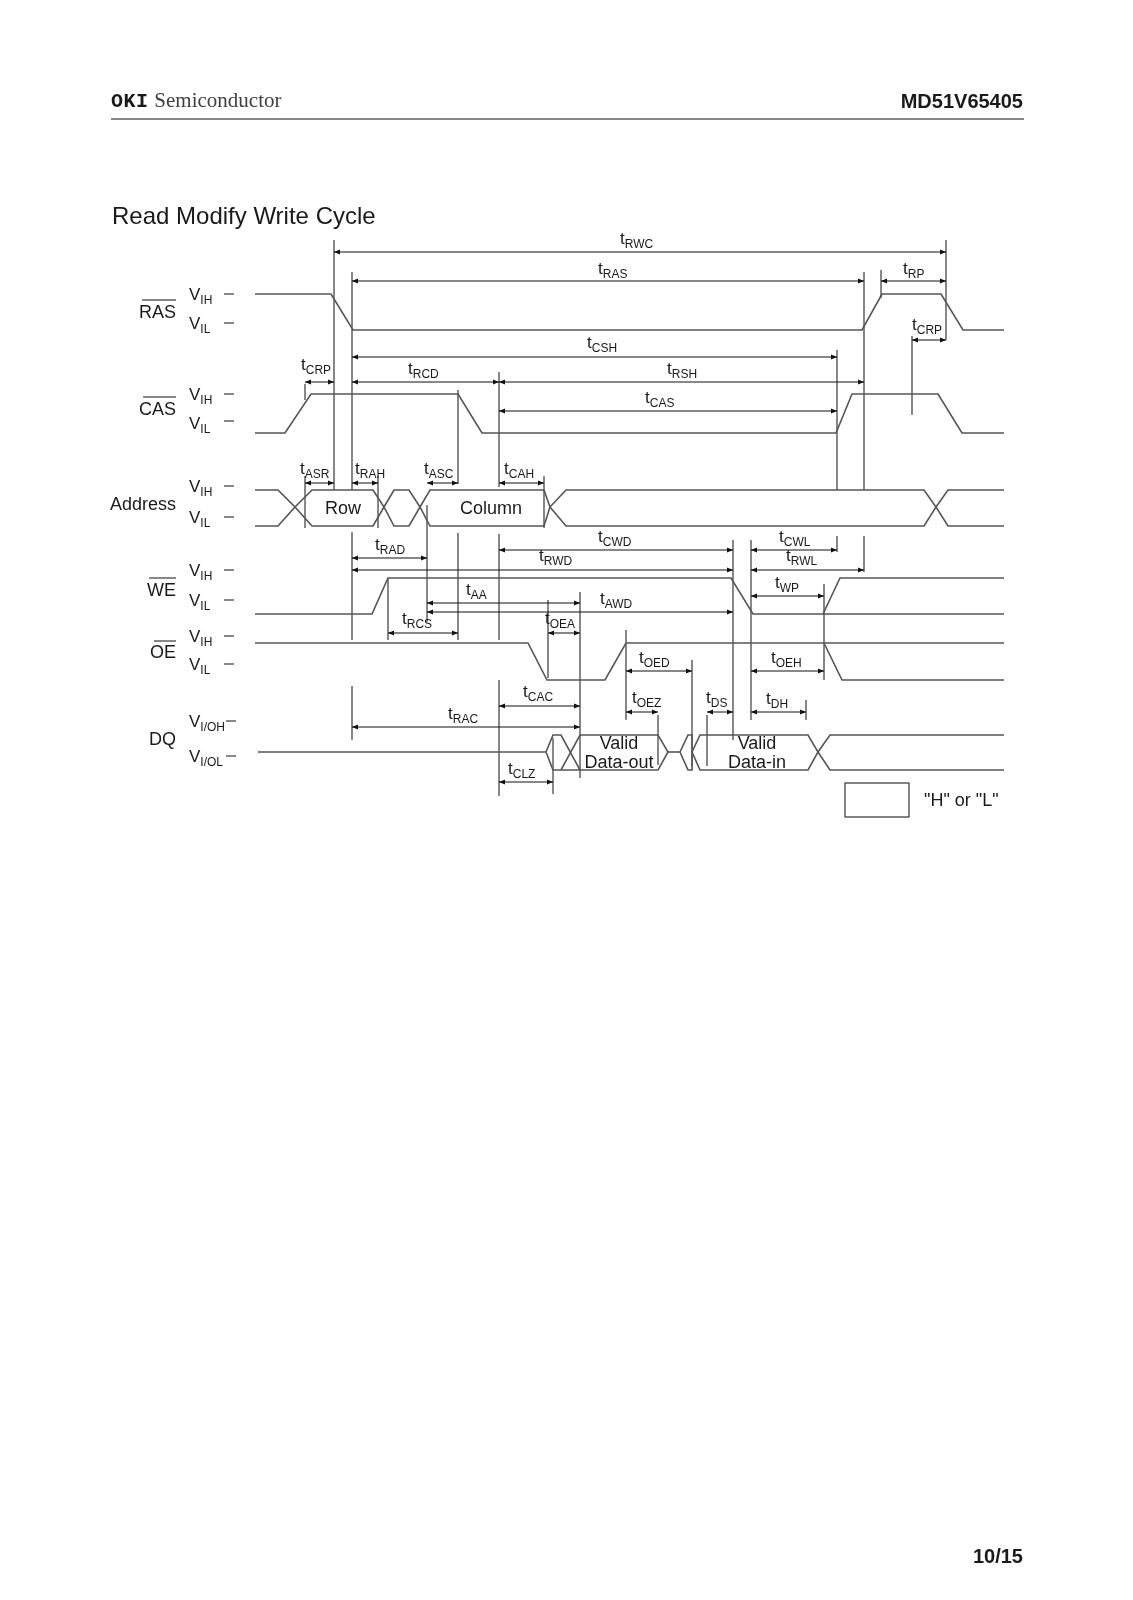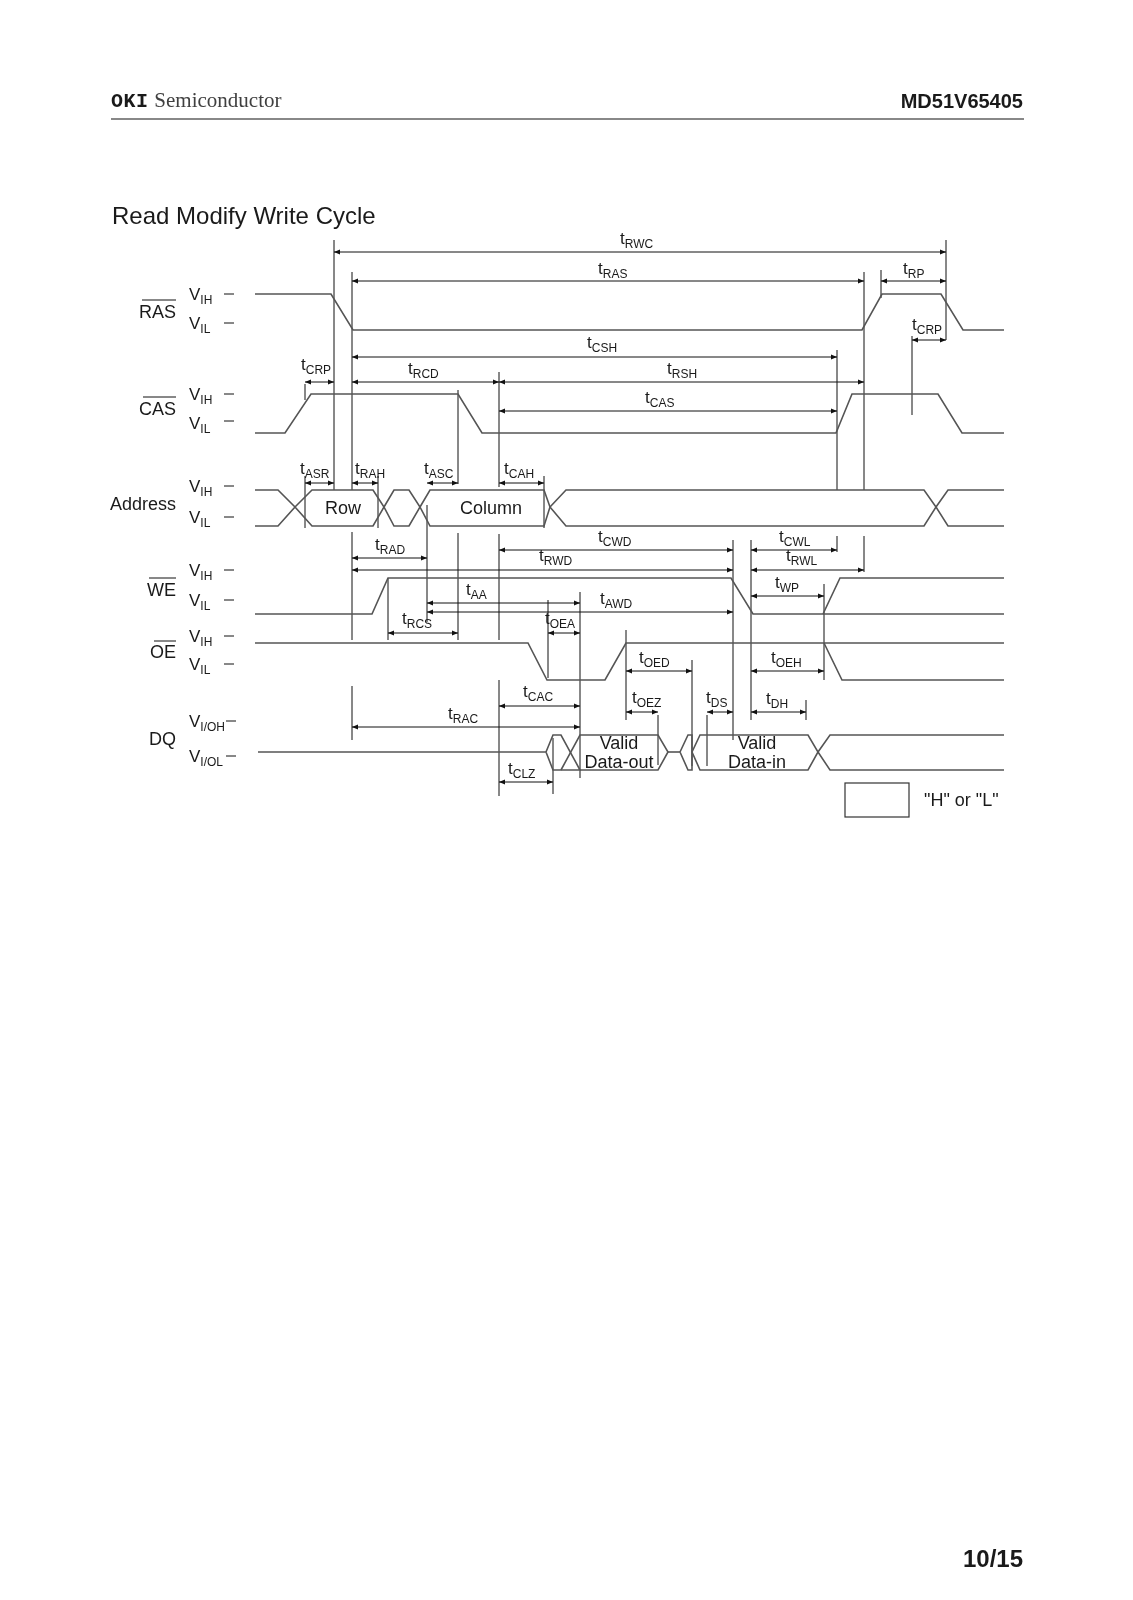--- a/index.html
+++ b/index.html
@@ -3,21 +3,21 @@
 <meta charset="utf-8">
 <style>
   html, body { margin:0; padding:0; background:#ffffff; }
   body { width:1133px; height:1600px; position:relative; overflow:hidden; font-family:"Liberation Sans", sans-serif; color:#1a1a1a; }
   .hdr-left { position:absolute; left:111px; top:88px; font-size:21px; white-space:nowrap; }
   .hdr-left .brand { font-family:Liberation Mono, monospace; font-weight:bold; font-size:20px; letter-spacing:0.5px; }
   .hdr-left .sub { font-family:"Liberation Serif", serif; font-size:21px; color:#404040; }
   .hdr-right { position:absolute; right:110px; top:90px; font-weight:bold; font-size:20px; }
   .hdr-rule { position:absolute; left:111px; top:118px; width:913px; height:2px; background:#888; }
   .title { position:absolute; left:112px; top:166px; font-weight:normal; font-size:24px;margin-top:36px; }
-  .page-no { position:absolute; right:110px; top:1545px; font-weight:bold; font-size:24px; }
+  .page-no { position:absolute; right:110px; top:1545px; font-weight:bold; font-size:20px; }
   svg#timing { position:absolute; left:0; top:0; }
   svg text { font-family:"Liberation Sans", sans-serif; fill:#1a1a1a; }
   .wave { stroke:#555; stroke-width:1.6; fill:none; }
   .ref { stroke:#111; stroke-width:1; fill:none; }
   .dim { stroke:#111; stroke-width:1; fill:none; }
 </style>
 </head>
 <body>
 
 <div class="hdr-left">

